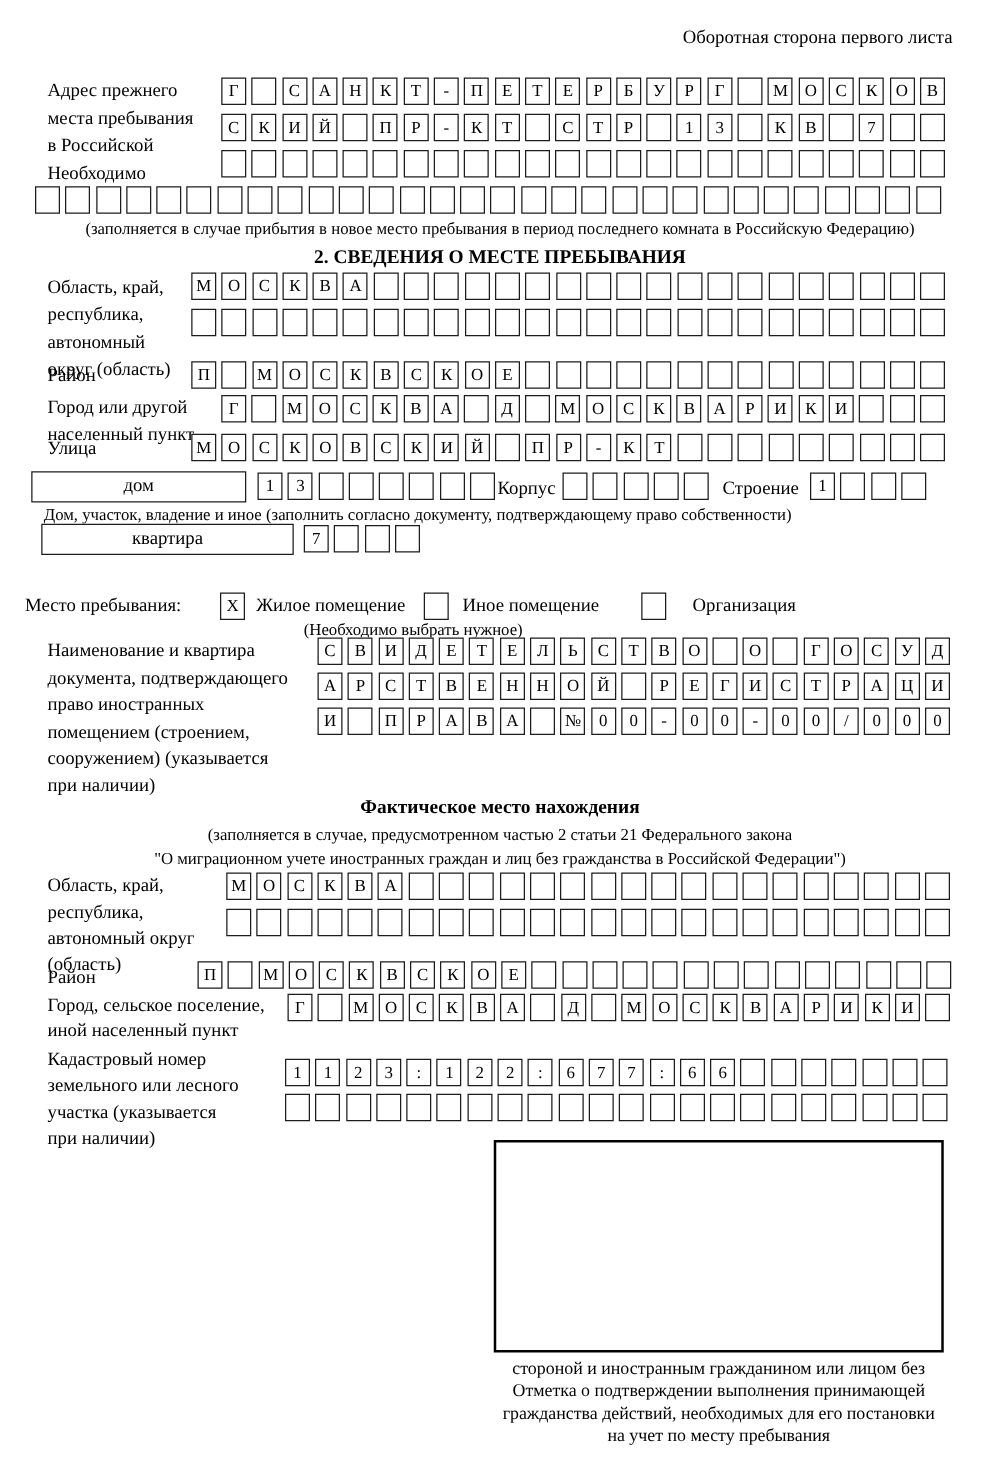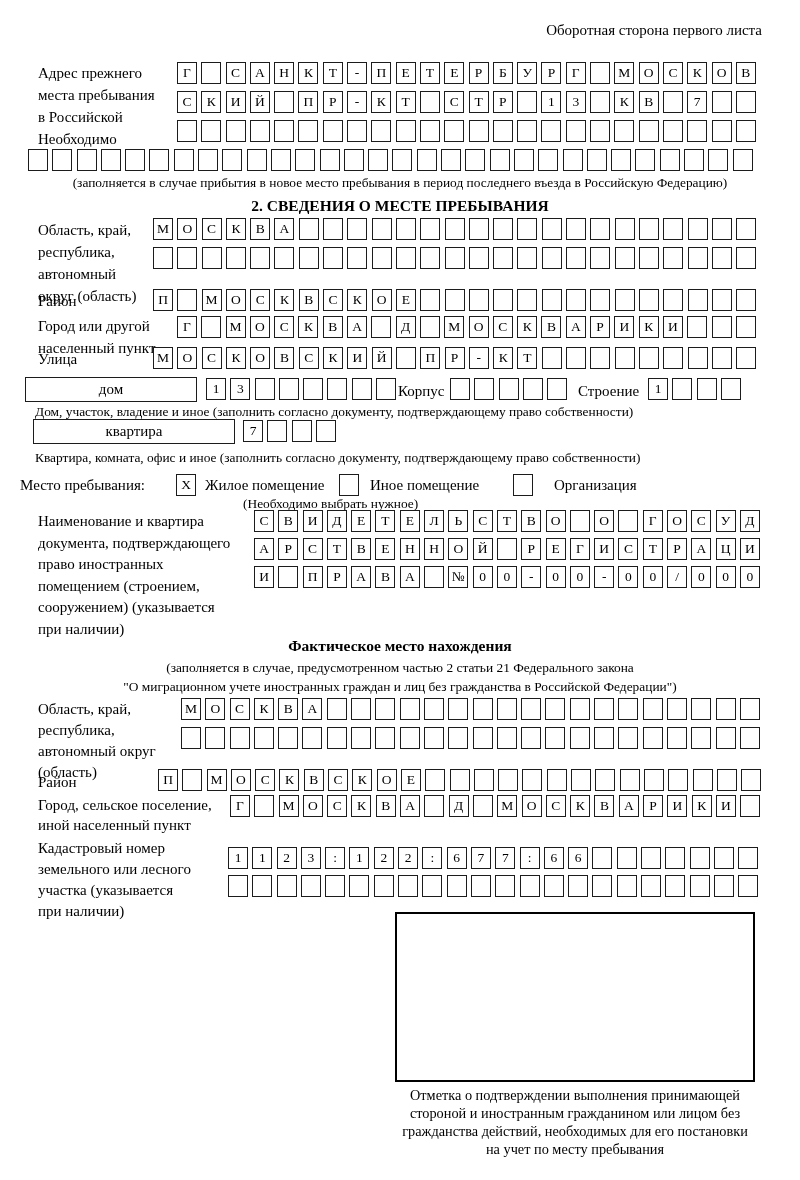--- a/index.html
+++ b/index.html
@@ -140,21 +140,21 @@
       <span class="cell"></span>
       <span class="cell"></span>
       <span class="cell"></span>
       <span class="cell"></span>
       <span class="cell"></span>
       <span class="cell"></span>
       <span class="cell"></span>
       <span class="cell"></span>
       <span class="cell"></span>
     </div>
-  <div class="note center" style="top:175px">(заполняется в случае прибытия в новое место пребывания в период последнего въезда в Российскую Федерацию)</div>
+  <div class="note center" style="top:175px">(заполняется в случае прибытия в новое место пребывания в период последнего комната в Российскую Федерацию)</div>
 
   <div class="h-bold" style="top:197px">2. СВЕДЕНИЯ О МЕСТЕ ПРЕБЫВАНИЯ</div>
 
   <div class="label" style="left:38px;top:219px">
     <span class="ln">Область, край,</span>
     <span class="ln">республика,</span>
     <span class="ln">автономный</span>
     <span class="ln">округ (область)</span>
   </div>
   <div class="cellrow" style="left:153px;top:218px">
@@ -329,21 +329,20 @@
     </div>
   <div class="note" style="left:35px;top:404px">Дом, участок, владение и иное (заполнить согласно документу, подтверждающему право собственности)</div>
 
   <div class="widebox" style="left:33px;top:419px;width:202px;height:25px">квартира</div>
   <div class="cellrow" style="left:243px;top:420px">
       <span class="cell">7</span>
       <span class="cell"></span>
       <span class="cell"></span>
       <span class="cell"></span>
     </div>
-  <div class="note" style="left:35px;top:450px">Квартира, комната, офис и иное (заполнить согласно документу, подтверждающему право собственности)</div>
 
   <div class="opt-label" style="left:20px;top:477px">Место пребывания:</div>
   <div class="cellrow" style="left:176px;top:474px">
       <span class="cell">X</span>
     </div>
   <div class="opt-label" style="left:205px;top:477px">Жилое помещение</div>
   <div class="cellrow" style="left:339px;top:474px">
       <span class="cell"></span>
     </div>
   <div class="opt-label" style="left:370px;top:477px">Иное помещение</div>
@@ -602,19 +601,19 @@
       <span class="cell"></span>
       <span class="cell"></span>
       <span class="cell"></span>
       <span class="cell"></span>
       <span class="cell"></span>
       <span class="cell"></span>
     </div>
 
   <div class="stamp-box" style="left:395px;top:912px;width:360px;height:170px"></div>
   <div class="stamp-note">
+    <span class="ln" style="display:block">стороной и иностранным гражданином или лицом без</span>
     <span class="ln" style="display:block">Отметка о подтверждении выполнения принимающей</span>
-    <span class="ln" style="display:block">стороной и иностранным гражданином или лицом без</span>
     <span class="ln" style="display:block">гражданства действий, необходимых для его постановки</span>
     <span class="ln" style="display:block">на учет по месту пребывания</span>
   </div>
 
 </div>
 
 </body></html>

